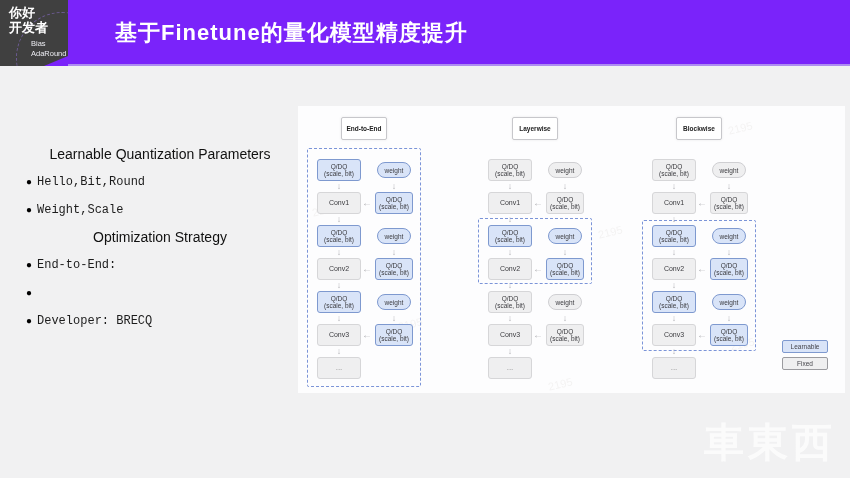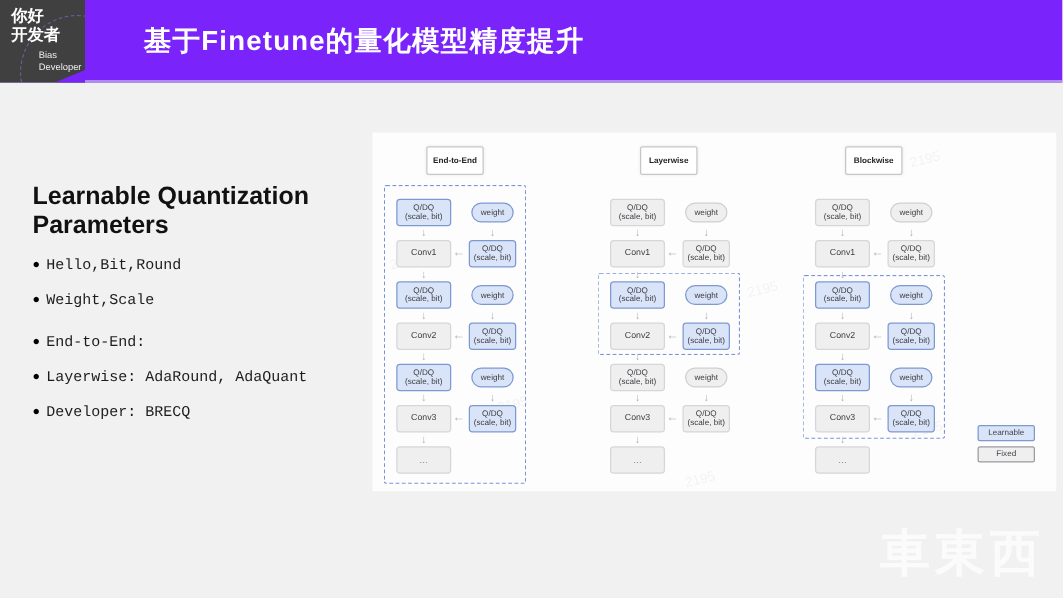--- a/index.html
+++ b/index.html
@@ -18,21 +18,21 @@
   .logo-cn { position:absolute; left:9px; top:5px; color:#fff; font-weight:bold;
              font-size:13px; line-height:15px; }
   .logo-en { position:absolute; left:31px; top:39px; color:#ececf2;
              font-size:7.5px; line-height:9.5px; }
   .logo-wedge { position:absolute; right:0; bottom:0; width:0; height:0;
                 border-style:solid; border-width:0 0 10px 24px;
                 border-color:transparent transparent #7a23fa transparent; }
 
   
   .left-block { position:absolute; left:26px; top:146px; width:268px; color:#141414; }
-  .lp-heading { font-size:20px; font-weight:bold; text-align:left; color:#111; }
+  .lp-heading { font-size:14px; font-weight:normal; text-align:center; color:#111; }
   .lp-heading.h2 { margin-top:5px; }
   .lp-list { list-style:none; margin-top:6px; }
   .lp-item { font-family:"Liberation Mono",monospace; font-size:12px; color:#1c1c1c;
              height:28px; display:flex; align-items:center; }
   .lp-item .dot { font-size:10px; margin-right:5px; color:#000; }
 
   
   .panel { position:absolute; left:298px; top:106px; width:547px; height:287px;
            background:#fdfdfe; }
   .col { position:absolute; top:11px; width:114px; height:274px; }
@@ -85,45 +85,45 @@
   <div class="header-title">基于Finetune的量化模型精度提升</div>
 </div>
 <div class="logo">
   <div class="logo-arc"></div>
   <div class="logo-cn">
     <div>你好</div>
     <div>开发者</div>
   </div>
   <div class="logo-en">
     <div>Bias</div>
-    <div>Developer</div>
+    <div>AdaRound</div>
   </div>
   <div class="logo-wedge"></div>
 </div>
 
 <div class="left-block">
   <div class="lp-heading">Learnable Quantization Parameters</div>
   <ul class="lp-list">
     <li class="lp-item">
       <span class="dot">●</span>
       <span>Hello,Bit,Round</span>
     </li>
     <li class="lp-item">
       <span class="dot">●</span>
       <span>Weight,Scale</span>
     </li>
   </ul>
+  <div class="lp-heading h2">Optimization Strategy</div>
   <ul class="lp-list">
     <li class="lp-item">
       <span class="dot">●</span>
       <span>End-to-End:</span>
     </li>
     <li class="lp-item">
       <span class="dot">●</span>
-      <span>Layerwise: AdaRound, AdaQuant</span>
     </li>
     <li class="lp-item">
       <span class="dot">●</span>
       <span>Developer: BRECQ</span>
     </li>
   </ul>
 </div>
 
 <div class="panel">
   <span class="wm" style="left:215px; top:16px;">2195</span>

